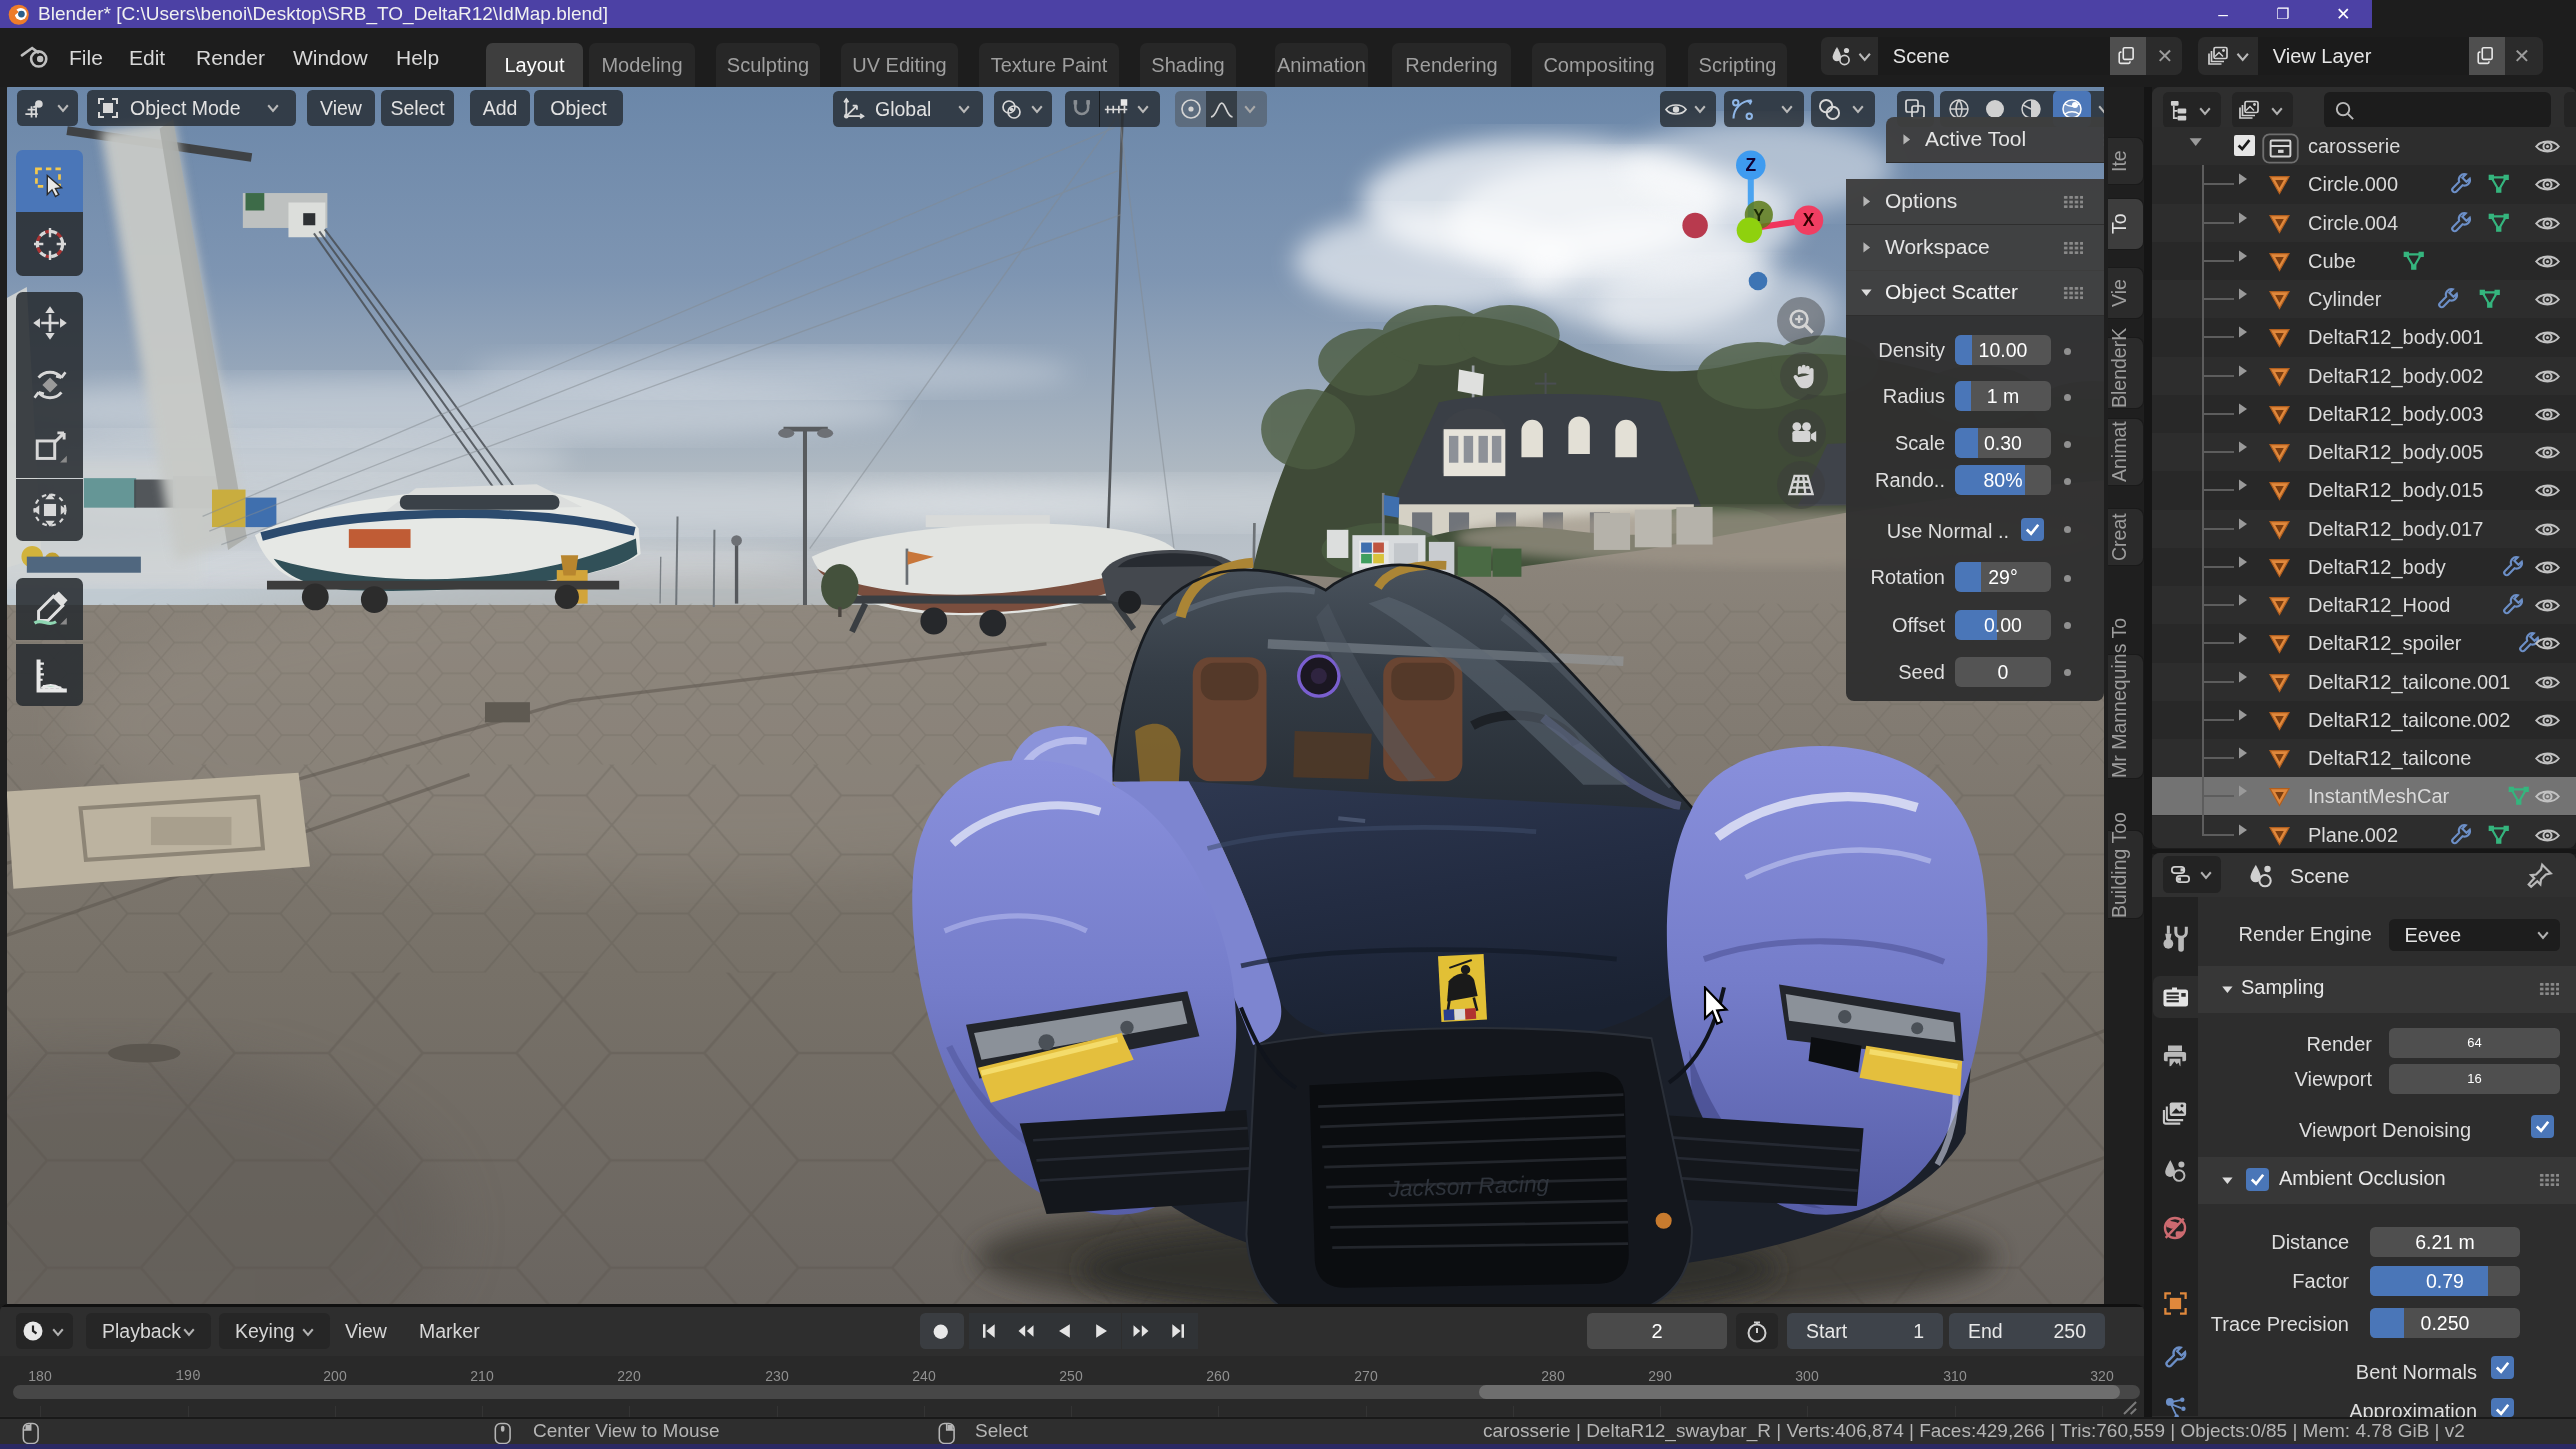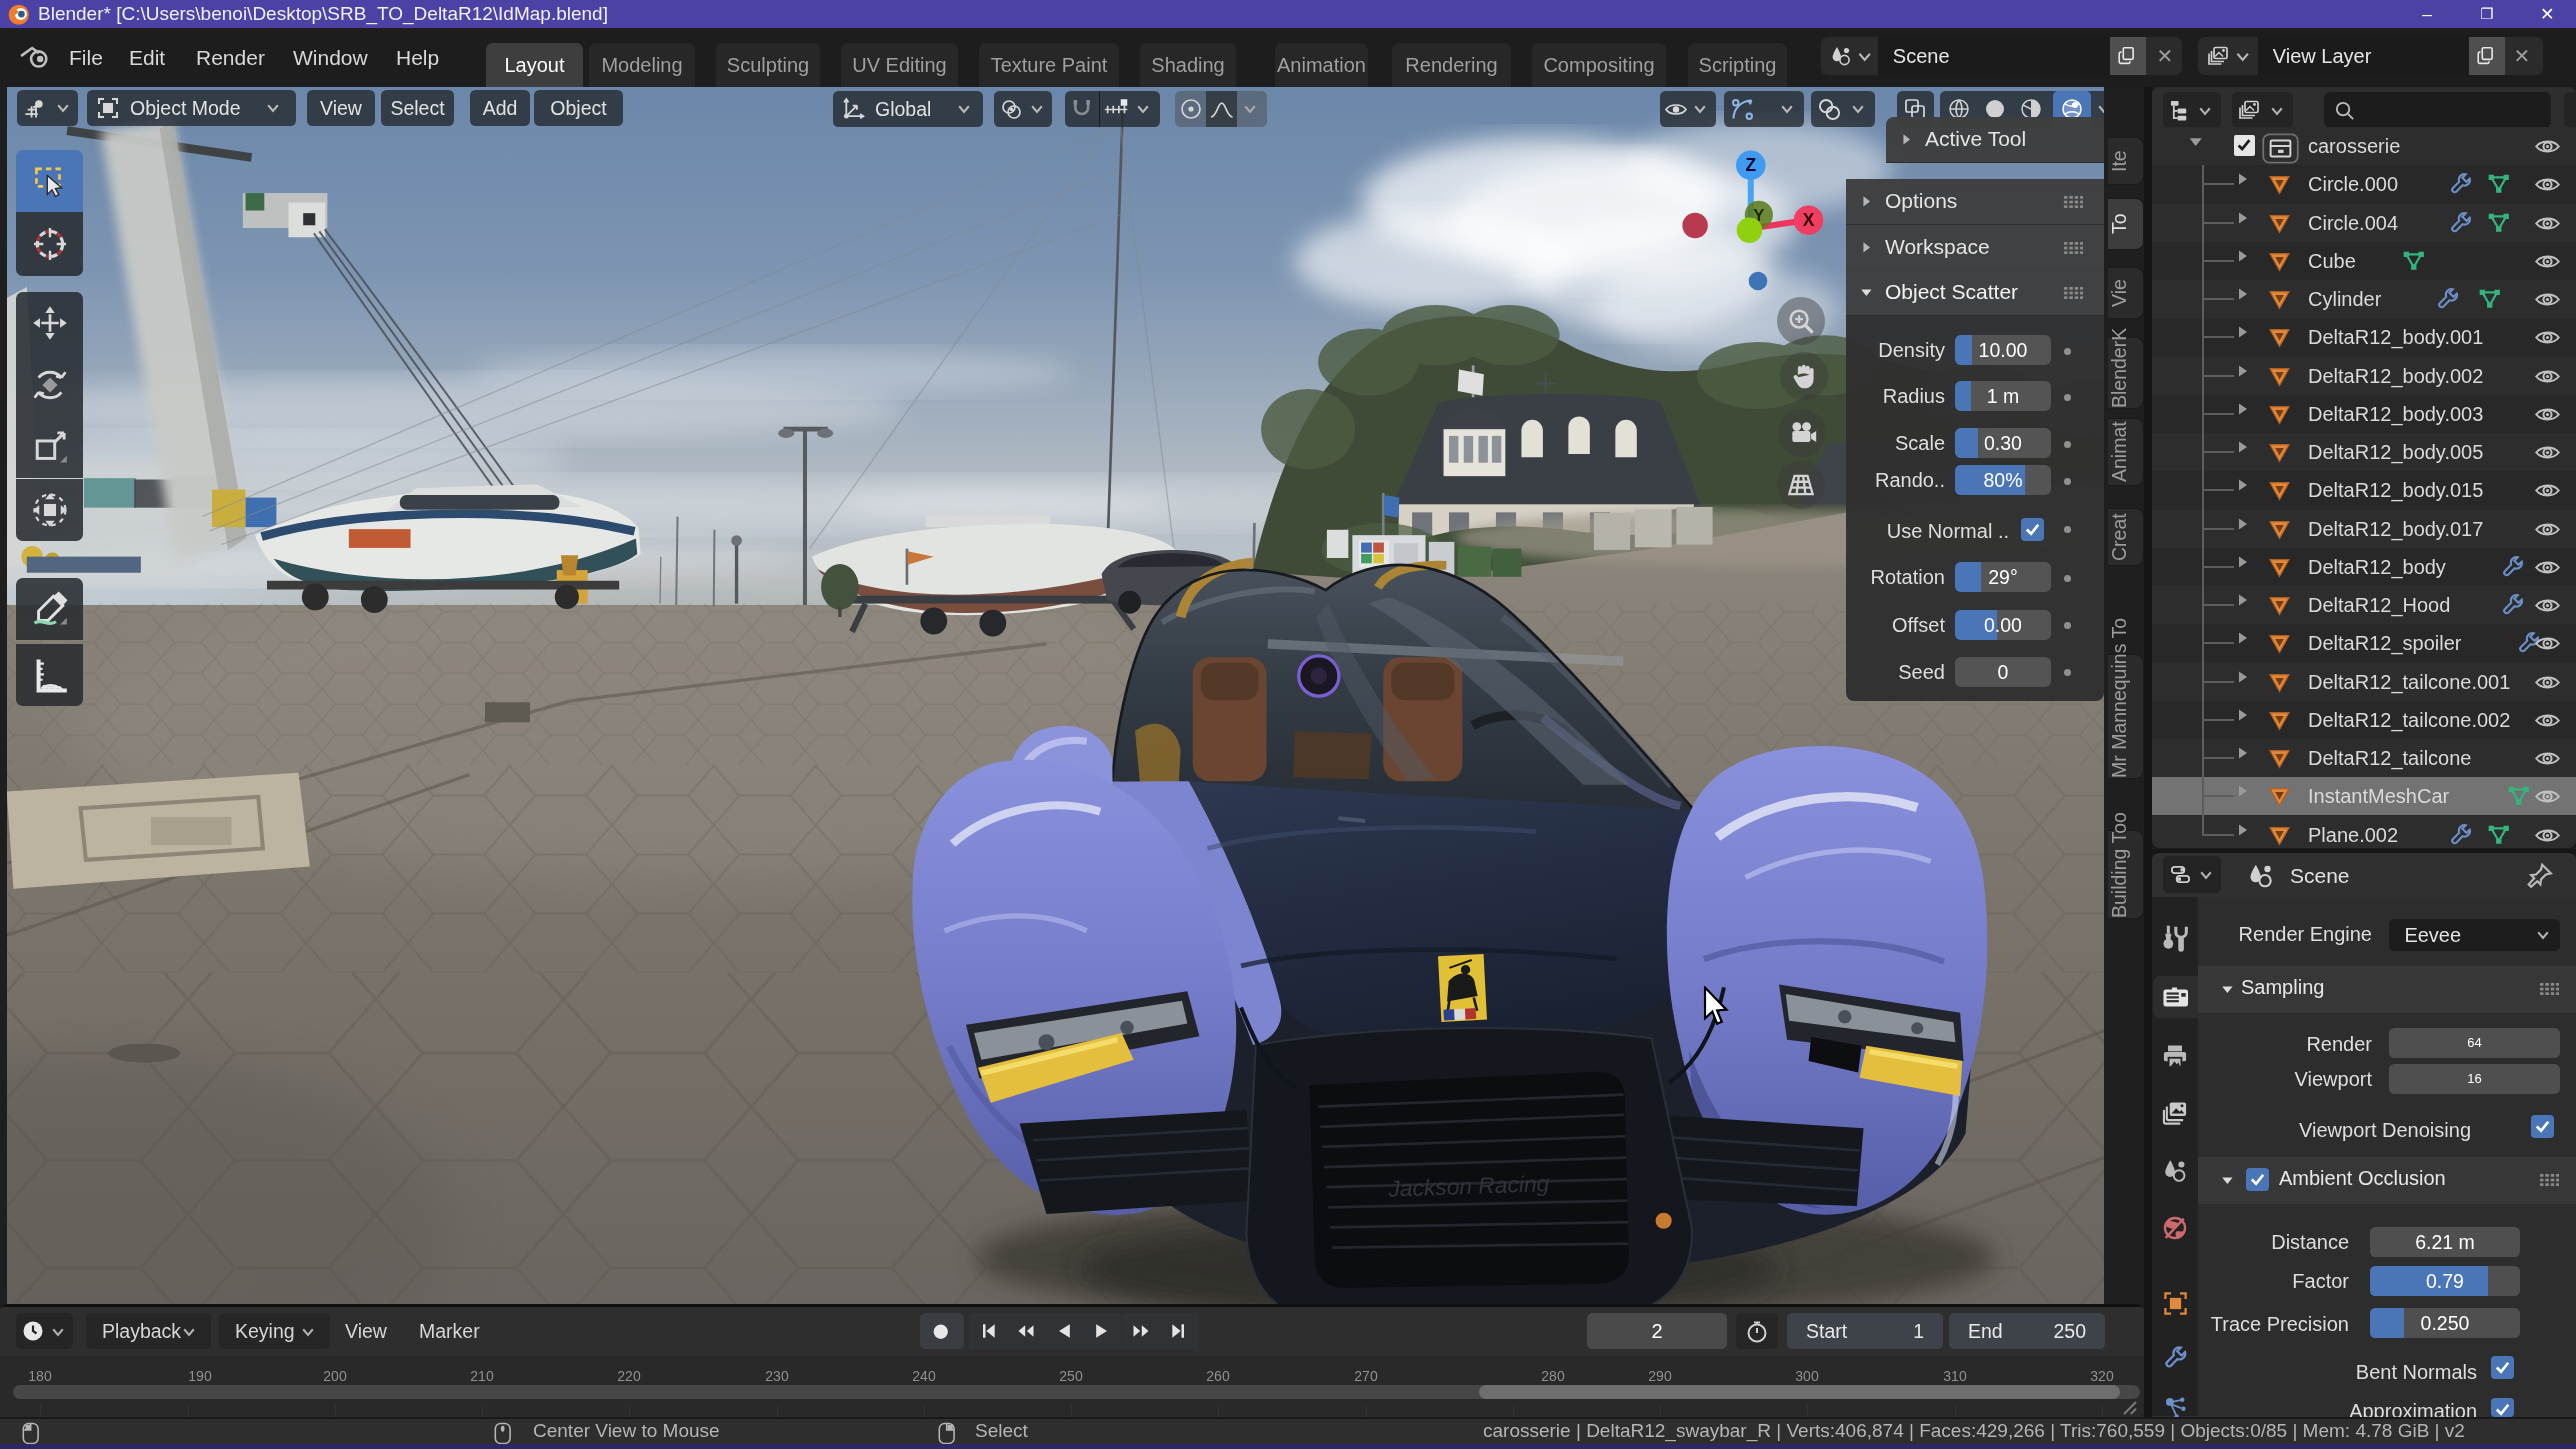--- a/index.html
+++ b/index.html
@@ -1,21 +1,21 @@
 <!DOCTYPE html>
 <html style="font-size:10.7px"><head>
 <meta charset="utf-8">
 <style>
   * { margin:0; padding:0; box-sizing:border-box; }
   html,body { width:2576px; height:1449px; overflow:hidden; background:#1d1d1d;
     font-family:"Liberation Sans", sans-serif; }
   .abs { position:absolute; }
   #root { position:absolute; left:0; top:0; width:2576px; height:1449px; }
   
-  #titlebar { left:0; top:0; width:2576px; height:28px; background:#4c41a5; color:#f0f0f0;
+  #titlebar { left:0; top:0; width:2372px; height:28px; background:#4c41a5; color:#f0f0f0;
     font-size:19px; line-height:28px; }
   #titlebar .ttext { position:absolute; left:38px; top:0; }
   .winbtn { position:absolute; top:0; height:28px; width:40px; color:#fff; text-align:center; line-height:28px; font-size:17.4px;}
   
   #menubar { left:0; top:28px; width:2576px; height:54px; background:#1d1d1d; }
   .menuitem { position:absolute; top:0; height:59px; line-height:59px; color:#d8d8d8; font-size:21px; }
   .wtab { position:absolute; top:15.4px; height:44px; border-radius:6.7px 6.7px 0 0; background:#272727;
     color:#9f9f9f; font-size:20px; text-align:center; line-height:44px; white-space:nowrap; }
   .wtab.active { background:#3e3e3e; color:#fdfdfd; }
   
@@ -1462,21 +1462,21 @@
       <span style="position:absolute;left:19px;">Start</span>
         <span style="position:absolute;right:19px;">1</span>
     </div>
     <div style="position:absolute;left:1949px;top:9.4px;width:156px;height:36px;background:#3e434a;border-radius:5.4px;color:#e8e8e8;font-size:19.5px;line-height:36px;">
       <span style="position:absolute;left:19px;">End</span>
         <span style="position:absolute;right:19px;">250</span>
     </div>
     <div id="ruler">
         <span class="rnum" style="left:40px;">180</span>
         <div style="position:absolute;left:40px;top:102px;width:1.3px;height:10.7px;background:#343434;"></div>
-        <span class="rnum" style="left:200px;">190</span>
+        <span class="rnum" style="left:188px;font-family:Liberation Mono, monospace;">190</span>
         <div style="position:absolute;left:188px;top:102px;width:1.3px;height:10.7px;background:#343434;"></div>
         <span class="rnum" style="left:335px;">200</span>
         <div style="position:absolute;left:335px;top:102px;width:1.3px;height:10.7px;background:#343434;"></div>
         <span class="rnum" style="left:482px;">210</span>
         <div style="position:absolute;left:482px;top:102px;width:1.3px;height:10.7px;background:#343434;"></div>
         <span class="rnum" style="left:629px;">220</span>
         <div style="position:absolute;left:629px;top:102px;width:1.3px;height:10.7px;background:#343434;"></div>
         <span class="rnum" style="left:777px;">230</span>
         <div style="position:absolute;left:777px;top:102px;width:1.3px;height:10.7px;background:#343434;"></div>
         <span class="rnum" style="left:924px;">240</span>

